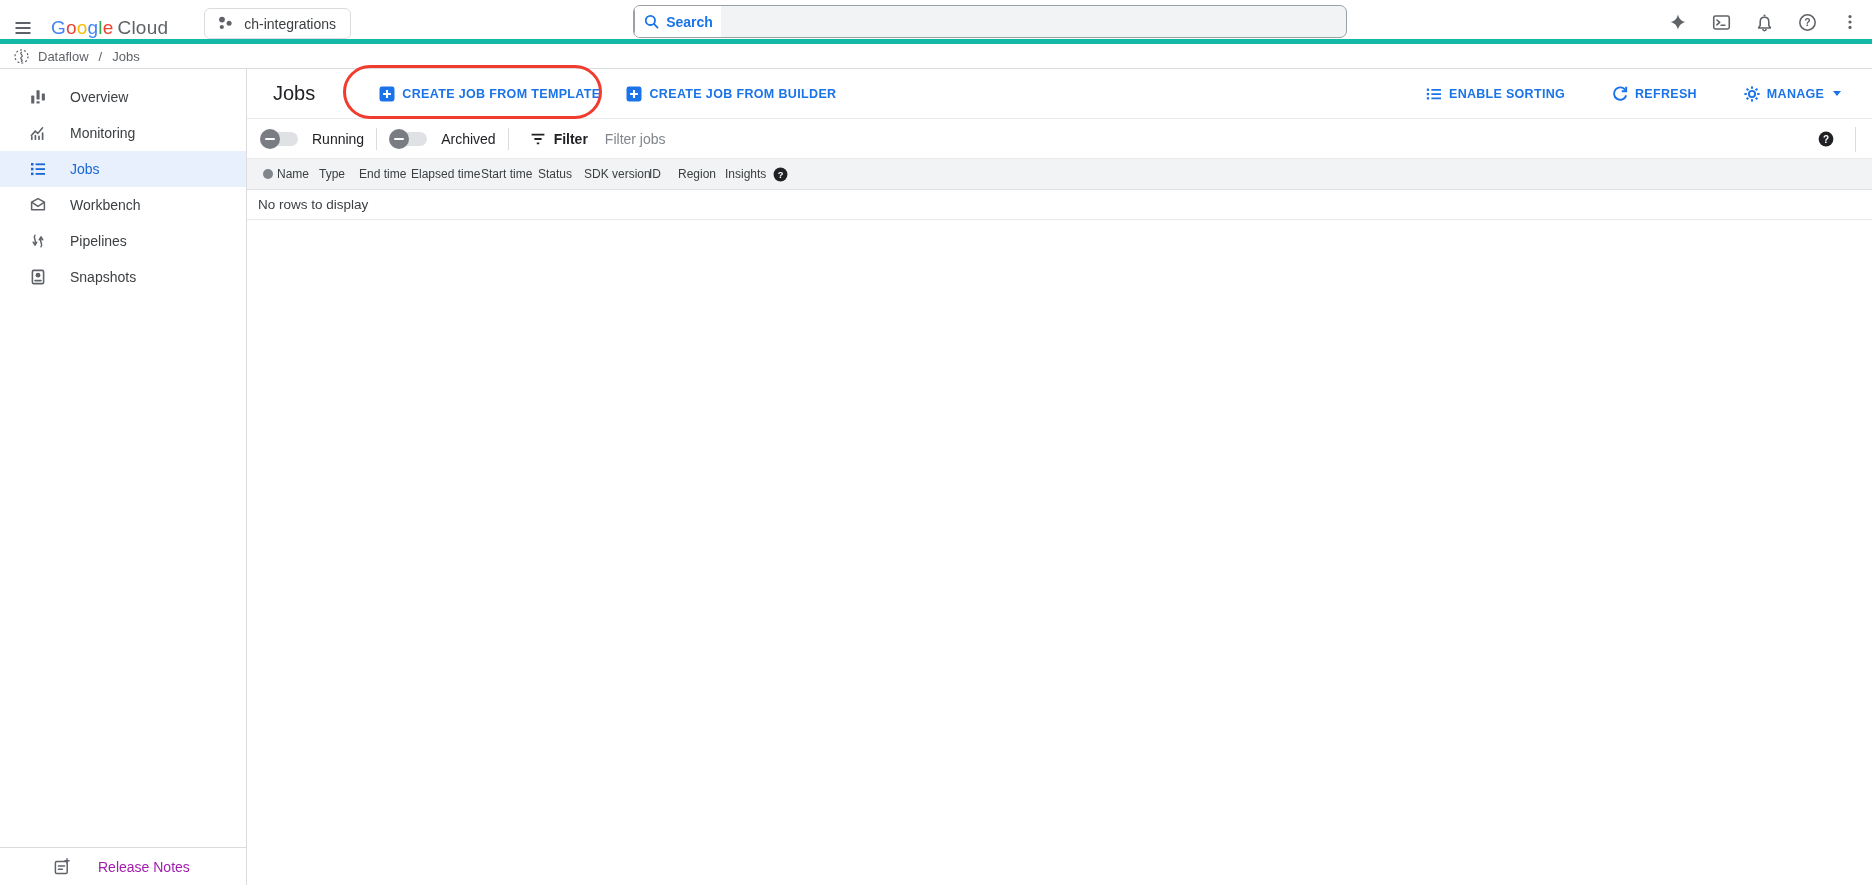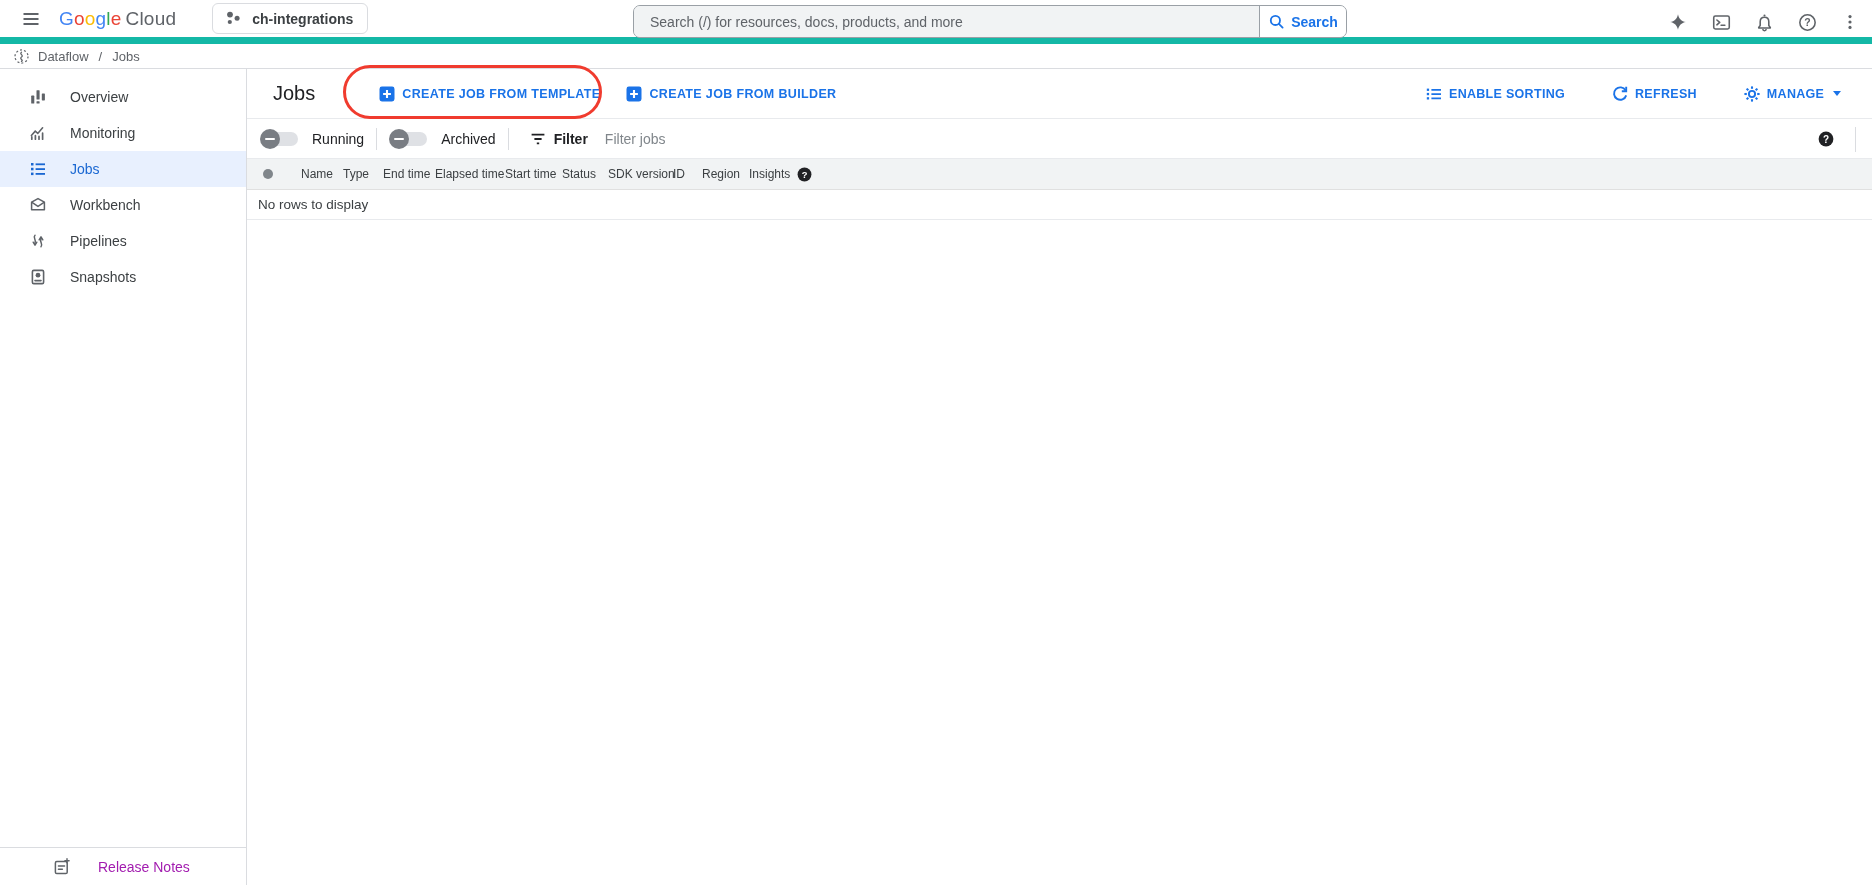--- a/index.html
+++ b/index.html
@@ -5,31 +5,31 @@
   * { box-sizing: border-box; margin: 0; padding: 0; }
   html, body { width: 1872px; height: 886px; }
   body {
     font-family: "Liberation Sans", "DejaVu Sans", sans-serif;
     background: #fff; color: #3c4043; overflow: hidden; position: relative;
   }
   svg { display: block; }
 
   
   .topbar {
-    height: 44px; border-bottom: 7px solid #14b8a6;
-    display: flex; align-items: center; padding-left: 20px; position: relative;
+    height: 44px; border-bottom: 5px solid #14b8a6;
+    display: flex; align-items: flex-end; padding-left: 12px; position: relative;
     background: #fff;
   }
   .menu-btn { width: 22px; height: 22px; display: flex; align-items: center; justify-content: center; cursor: pointer; color: #5f6368; }
   .gc-logo { margin-left: 17px; font-size: 19px; letter-spacing: 0.2px; white-space: nowrap; }
   .gc-logo .cloud { color: #5f6368; margin-left: 4px; }
   .project-btn {
     margin-left: 36px; height: 31px; border: 1px solid #dadce0; border-radius: 6px;
     display: flex; align-items: center; padding: 0 14px 0 11px; gap: 9px;
-    font-size: 14px; color: #3c4043; background: #fff; cursor: pointer; font-weight: bold;
+    font-size: 14px; color: #3c4043; background: #fff; cursor: pointer;
   }
   .searchbox {
     position: absolute; left: 633px; top: 5px; height: 33px; width: 714px;
     border: 1px solid #9aa0a6; border-radius: 7px; display: flex; overflow: hidden; background: #f1f3f4;
   }
   .searchbox input {
     flex: 1; border: none; outline: none; background: #f1f3f4; padding: 0 16px;
     font-size: 14px; color: #3c4043; font-family: inherit;
   }
   .searchbox input::placeholder { color: #5f6368; }
@@ -107,21 +107,21 @@
   .filter-help { position: absolute; right: 38px; top: 12px; cursor: pointer; }
   .filter-right-div { position: absolute; right: 16px; top: 8px; width: 1px; height: 25px; background: #dadce0; }
 
   
   .table-header {
     height: 31px; background: #f1f3f4; border-bottom: 1px solid #e0e0e0;
     display: flex; align-items: center; padding-left: 16px; font-size: 12px; color: #3c4043; white-space: nowrap;
   }
   .status-dot { width: 10px; height: 10px; border-radius: 50%; background: #80868b; margin-right: 4px; flex-shrink: 0; }
   .th { flex-shrink: 0; cursor: default; }
-  .th.c-name { width: 42px; margin-left: 24px; } .th.c-type { width: 40px; } .th.c-endtime { width: 52px; }
+  .th.c-name { width: 42px; } .th.c-type { width: 40px; } .th.c-endtime { width: 52px; }
   .th.c-elapsed { width: 70px; } .th.c-start { width: 57px; } .th.c-status { width: 46px; }
   .th.c-sdk { width: 65px; } .th.c-id { width: 29px; } .th.c-region { width: 47px; }
   .th-help { margin-left: 7px; }
   .empty-row { height: 30px; border-bottom: 1px solid #e8eaed; display: flex; align-items: center; padding-left: 11px; font-size: 13.5px; color: #3c4043; }
 </style>
 </head>
 <body>
 
 <div class="topbar">
   <div class="menu-btn">
@@ -136,21 +136,20 @@
     <span>
       <svg width="19" height="19" viewBox="0 0 19 19">
           <circle cx="6" cy="5.6" r="2.9" fill="#5f6368"></circle>
           <circle cx="5.8" cy="13" r="2.1" fill="#5f6368"></circle>
           <circle cx="13.1" cy="9.3" r="2.5" fill="#5f6368"></circle>
         </svg>
     </span>
     <span>ch-integrations</span>
   </div>
   <div class="searchbox">
-    <input type="text" placeholder="Search (/) for resources, docs, products, and more" style="">
     <div class="search-btn">
       <span>
         <svg width="18" height="18" viewBox="0 0 18 18">
             <circle cx="7.4" cy="7.4" r="4.6" fill="none" stroke="#1a73e8" stroke-width="1.8"></circle>
             <path d="M10.9 10.9 L14.6 14.6" stroke="#1a73e8" stroke-width="1.8" stroke-linecap="round"></path>
           </svg>
       </span>
       <span>Search</span>
     </div>
   </div>

